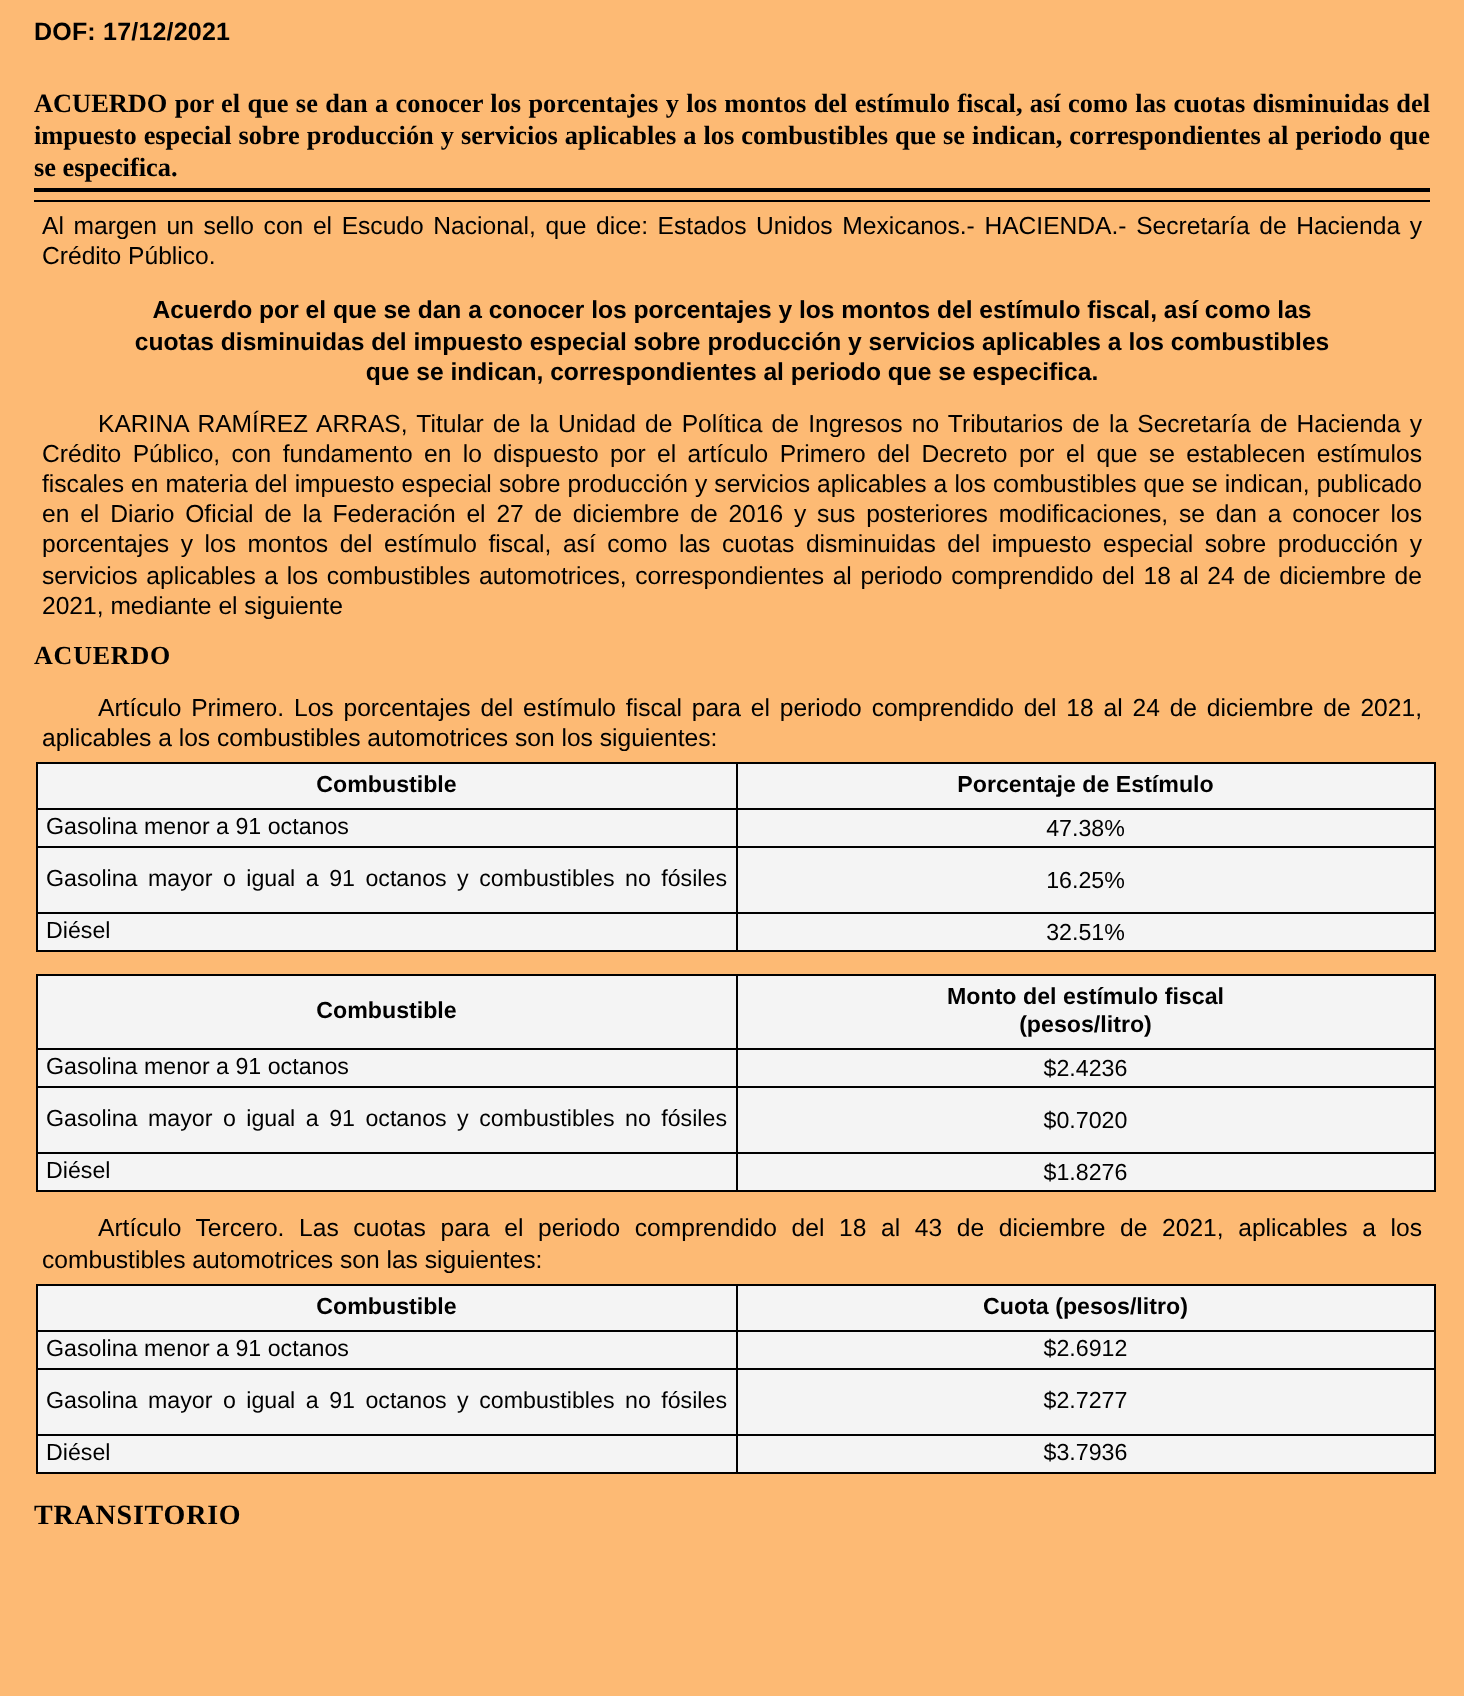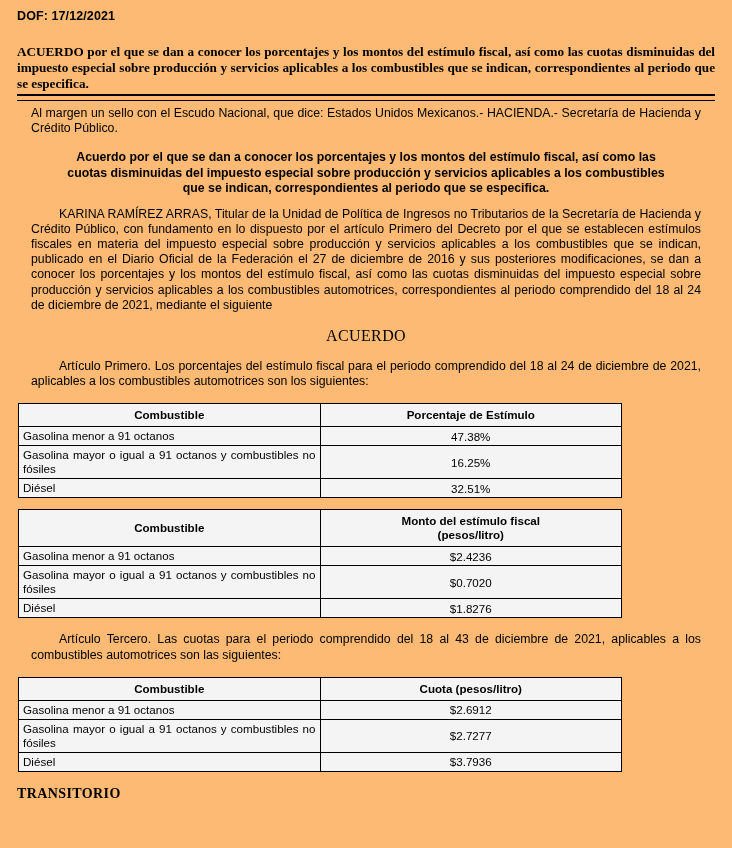--- a/index.html
+++ b/index.html
@@ -40,21 +40,21 @@
     border-bottom: 2px solid #000;
   }
   .rule-second {
     border-top: 1px solid #000;
     margin-top: 4px;
   }
   .para {
     font-size: 12.3px;
     line-height: 15.2px;
     text-align: justify;
-    margin: 14px;
+    margin: 4px;
   }
   .para-top {
     margin-top: 5px;
   }
   .para-indent {
     text-indent: 28px;
   }
   .center-bold-serif {
     font-family: "Liberation Serif", serif;
     font-weight: bold;
@@ -65,35 +65,35 @@
   .center-bold-sans {
     font-family: "Liberation Sans", sans-serif;
     font-weight: bold;
     font-size: 12.3px;
     line-height: 15.4px;
     text-align: center;
     margin: 12px 48px 0 48px;
   }
   .heading-serif {
     font-family: "Liberation Serif", serif;
-    font-weight: normal;
-    font-size: 16px;
-    text-align: center;
+    font-weight: bold;
+    font-size: 13px;
+    text-align: left;
     margin-top: 9px;
     letter-spacing: 0.4px;
   }
   .article-block {
     margin-top: 11px;
   }
   .article-label {
     font-weight: normal;
   }
   table.dof-table {
     border-collapse: collapse;
-    width: 604px;
+    width: 700px;
     margin-top: 0;
     margin-left: 1px;
     table-layout: fixed;
     background: #f4f4f4;
   }
   table.dof-table td,
   table.dof-table th {
     border: 1px solid #000;
     font-size: 11.6px;
     font-weight: normal;

